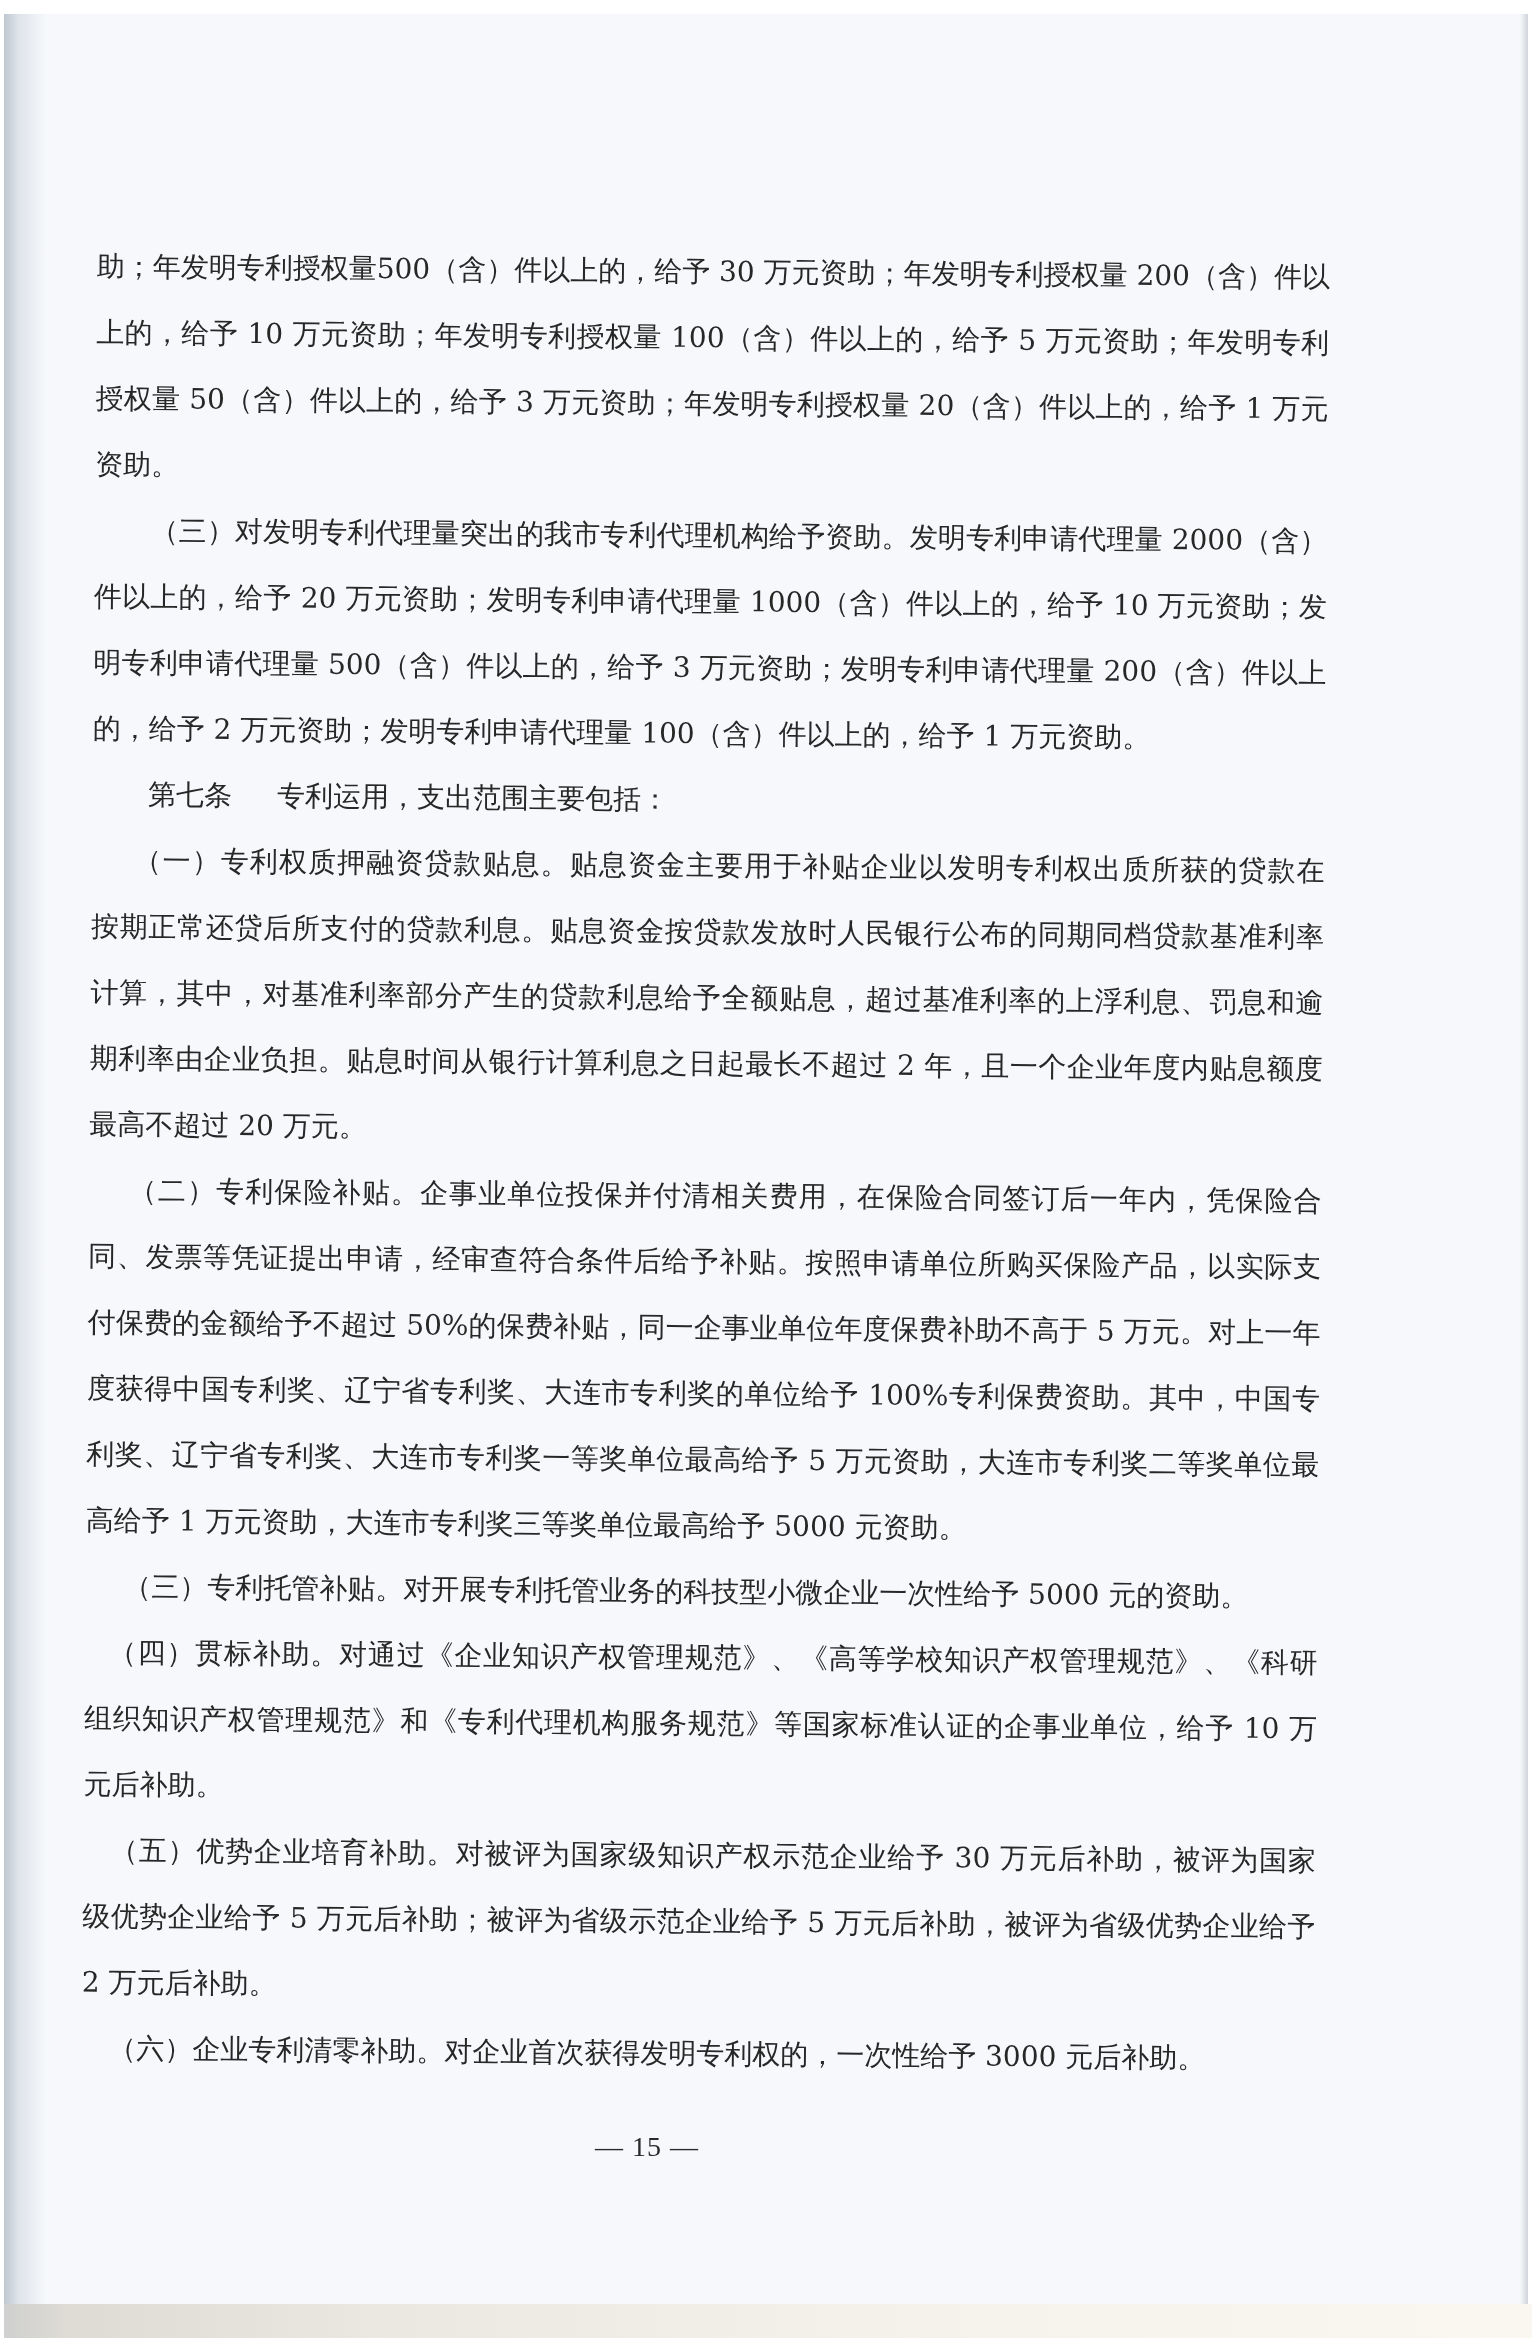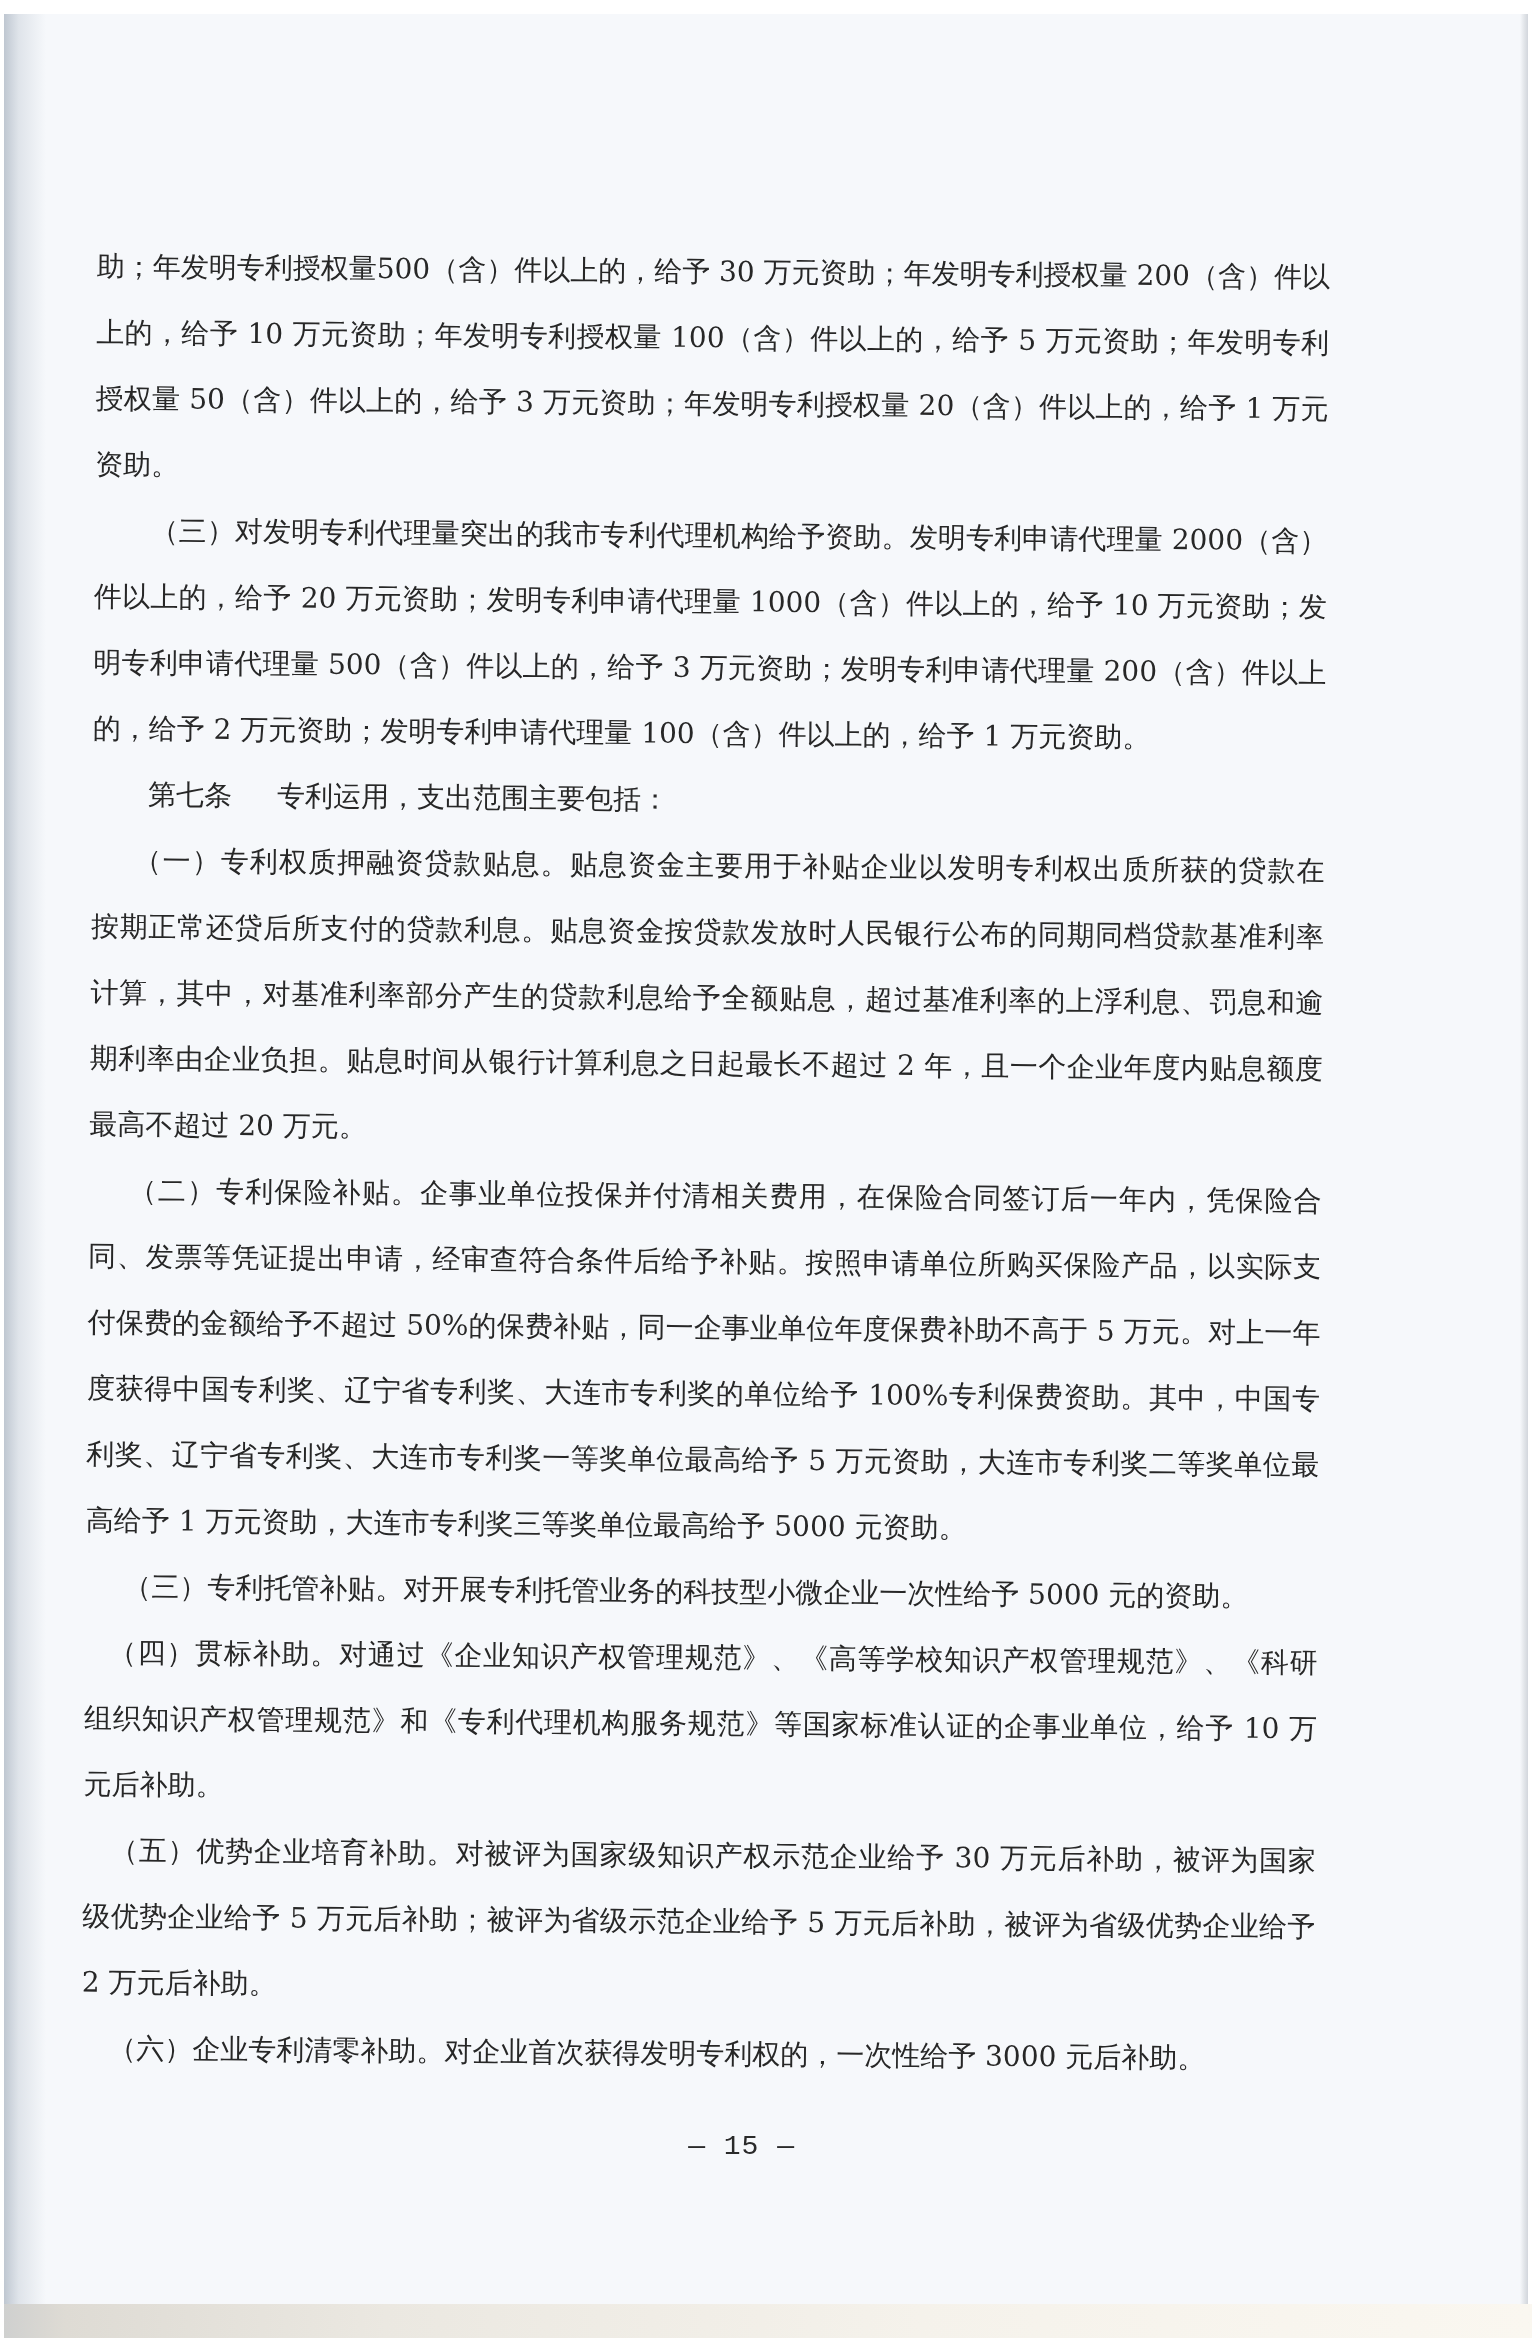--- a/index.html
+++ b/index.html
@@ -74,22 +74,22 @@
     .heading-gap {
       margin-left: 1.6em;
     }
     .page-number {
       position: absolute;
       left: 595px;
       top: 2127px;
       width: 200px;
       height: 40px;
       line-height: 40px;
-      text-align: right;
-      font-family: Liberation Mono, monospace;
+      text-align: left;
+      font-family: Liberation Serif, serif;
       font-size: 28px;
       color: #2a2a2a;
       letter-spacing: 1px;
     }
   </style>
 </head>
 <body>
 
 <div class="scan">
   <div class="paper">

